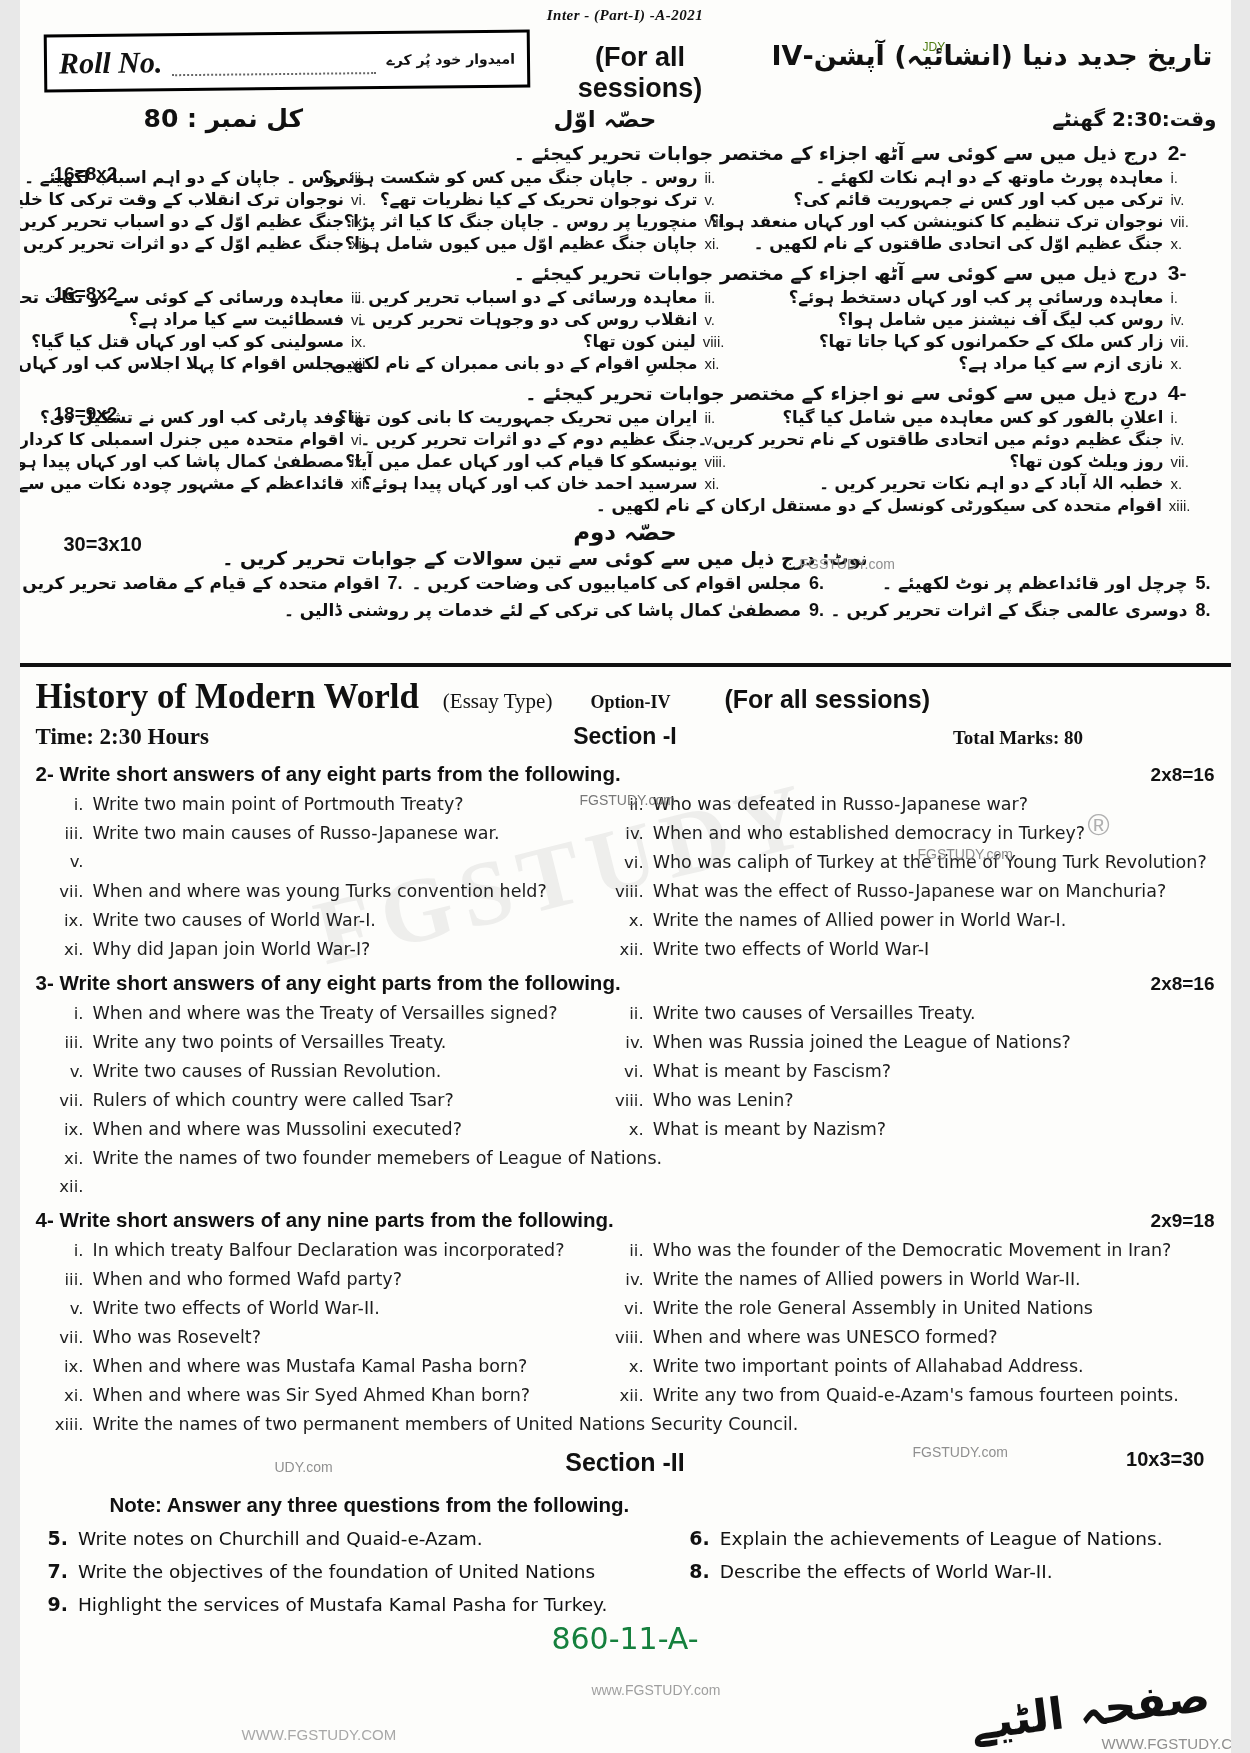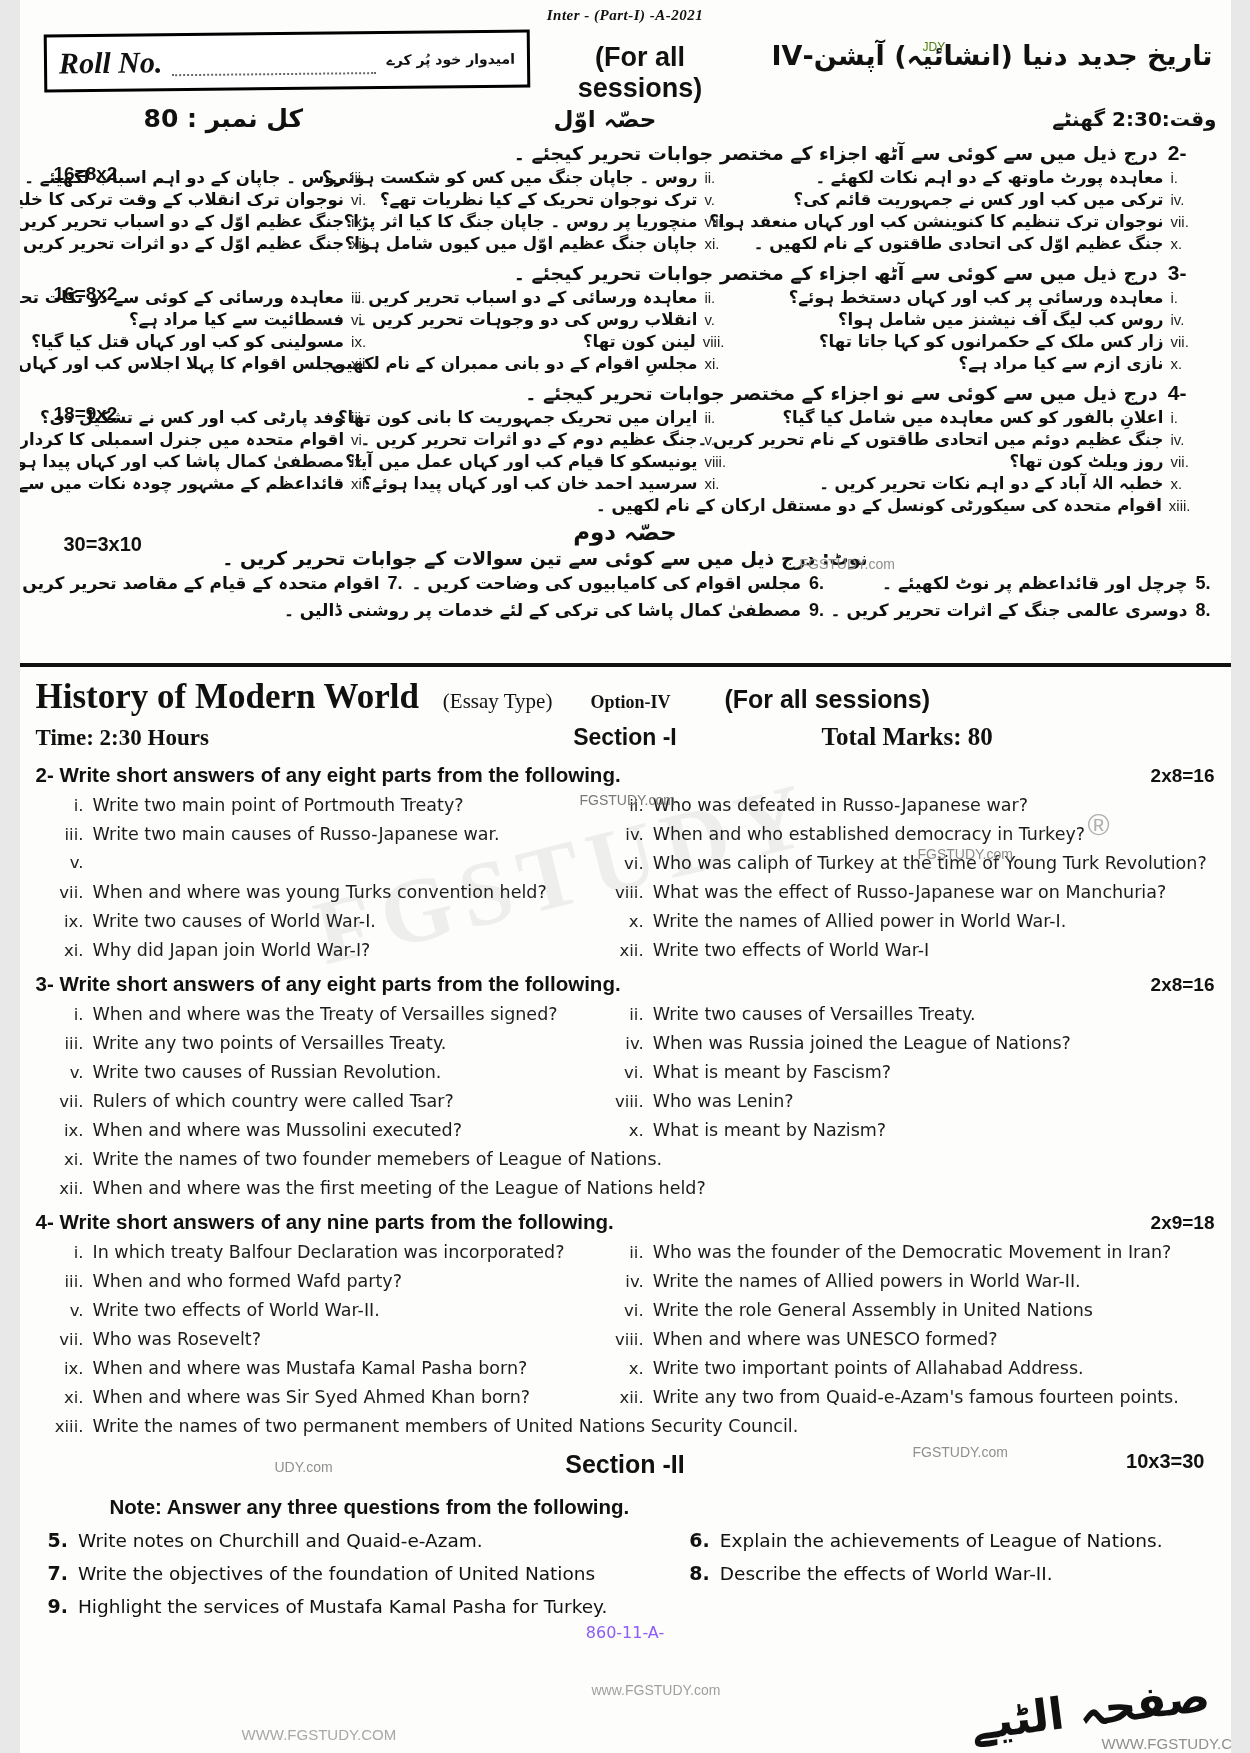--- a/index.html
+++ b/index.html
@@ -46,37 +46,37 @@
   
   .eng{padding:0 16px;}
   .e-title-row{display:flex;align-items:baseline;gap:24px;margin-top:10px;}
   .e-title{font-family:"Liberation Serif",serif;font-weight:bold;font-size:35px;white-space:nowrap;}
   .e-essay{font-family:"Liberation Serif",serif;font-size:21px;}
   .e-option{font-family:"Liberation Serif",serif;font-weight:bold;font-size:18px;margin-left:14px;}
   .e-sessions{font-family:"Liberation Sans",sans-serif;font-weight:bold;font-size:25px;margin-left:30px;}
   .e-meta{display:grid;grid-template-columns:1fr 1fr 1fr;align-items:baseline;margin-top:6px;}
   .e-time{font-family:"Liberation Serif",serif;font-weight:bold;font-size:23px;}
   .e-sec{text-align:center;font-family:"Liberation Sans",sans-serif;font-weight:bold;font-size:23px;}
-  .e-total{text-align:left;font-family:"Liberation Serif",serif;font-weight:bold;font-size:25px;}
+  .e-total{text-align:center;font-family:"Liberation Serif",serif;font-weight:bold;font-size:19px;}
   .eq-head{display:flex;justify-content:space-between;align-items:baseline;font-weight:bold;
            font-size:20.5px;margin:12px 0 8px 0;font-family:"Liberation Sans",sans-serif;}
   .eq-head .marks{font-size:19px;}
   .eq-grid{display:grid;grid-template-columns:48% 52%;row-gap:9px;font-size:17.5px;
            padding-left:12px;color:#1c1c1c;}
   .eitem{display:flex;align-items:baseline;white-space:nowrap;}
   .eitem .rn{min-width:36px;text-align:right;margin-right:9px;font-size:16.5px;color:#222;}
   .sec2-row{position:relative;text-align:center;margin-top:14px;}
   .sec2-title{font-family:"Liberation Sans",sans-serif;font-weight:bold;font-size:25px;}
   .sec2-marks{position:absolute;right:10px;top:0;font-weight:bold;font-size:20px;
               font-family:"Liberation Sans",sans-serif;}
   .e-note{font-weight:bold;font-size:20.5px;margin:16px 0 10px 74px;font-family:"Liberation Sans",sans-serif;}
   .elong-grid{display:grid;grid-template-columns:55% 45%;row-gap:11px;font-size:18.5px;padding-left:12px;}
   .elitem{display:flex;align-items:baseline;white-space:nowrap;}
   .elitem .rn{font-weight:bold;font-size:19px;margin-right:10px;}
-  .footer-code{text-align:center;font-size:16px;color:#8b5cf6;margin-top:6px;font-family:"DejaVu Sans",sans-serif;}
+  .footer-code{text-align:center;font-size:30px;color:#15803d;margin-top:6px;font-family:"DejaVu Sans",sans-serif;}
   
   .wm{position:absolute;color:#4d7c0f;font-size:14px;font-family:"Liberation Sans",sans-serif;}
   .wm-jdy{left:903px;top:40px;font-size:12px;}
   .wm-uq4{left:780px;top:556px;color:#8f8f8f;}
   .wm-div{left:560px;top:792px;color:#777;}
   .wm-ses{left:898px;top:846px;color:#8a8a8a;}
   .wm-reg{left:1068px;top:808px;font-size:30px;color:#b0b0b0;}
   .wm-ghost{left:290px;top:820px;font-size:92px;font-weight:bold;color:rgba(60,60,60,.08);
             transform:rotate(-14deg);font-family:"Liberation Serif",serif;letter-spacing:10px;}
   .wm-udy{left:255px;top:1459px;color:#8f8f8f;}
@@ -501,21 +501,20 @@
           <span>What is meant by Nazism?</span>
         </div>
 
         <div class="eitem span-all">
           <span class="rn">xi.</span>
           <span>Write the names of two founder memebers of League of Nations.</span>
         </div>
 
         <div class="eitem span-all">
           <span class="rn">xii.</span>
-          <span>When and where was the first meeting of the League of Nations held?</span>
         </div>
       </div>
 
     <div class="eq-head">
       <span>
         <span>4-</span>
         <span>Write short answers of any nine parts from the following.</span>
       </span>
       <span class="marks">2x9=18</span>
     </div>

